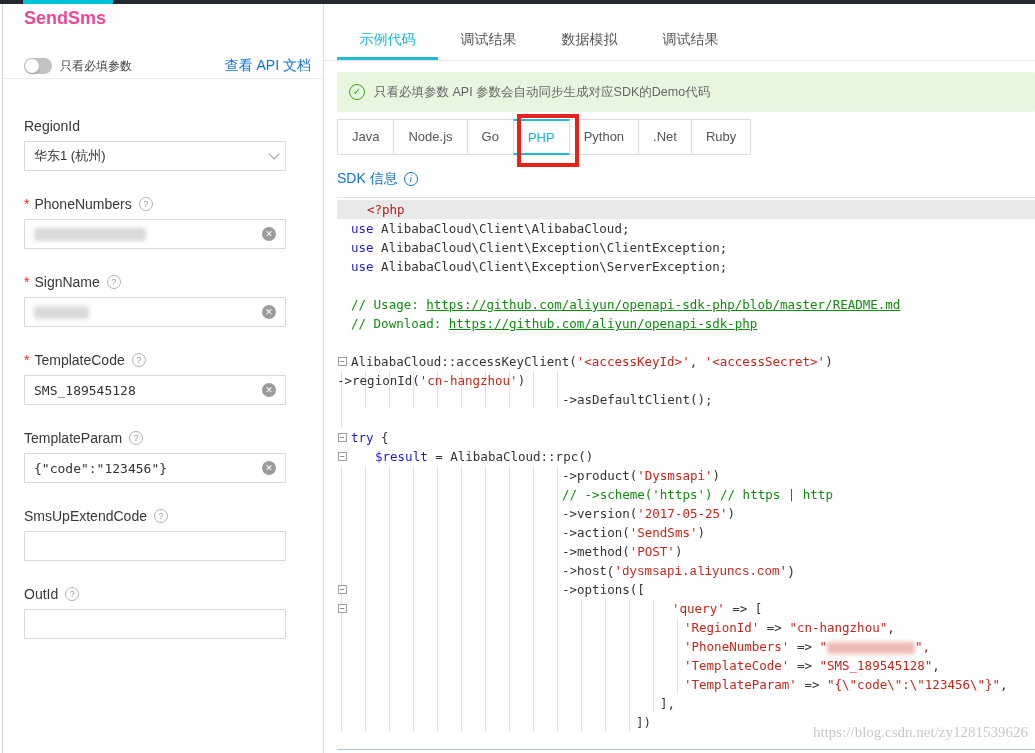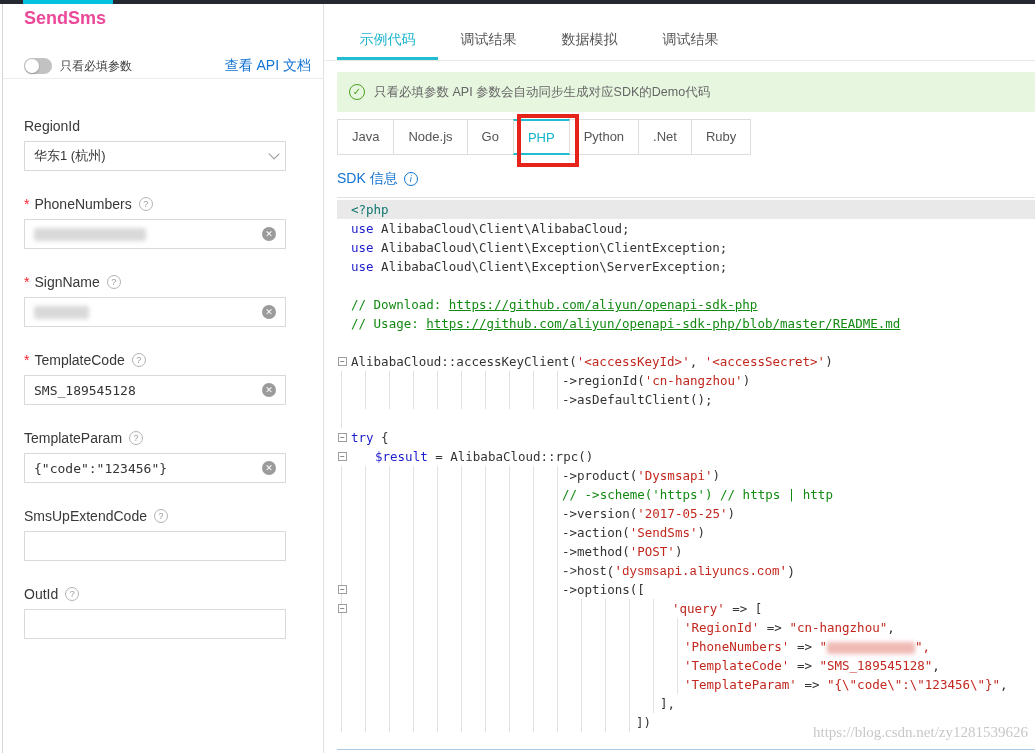--- a/index.html
+++ b/index.html
@@ -73,21 +73,21 @@
     font-family:"DejaVu Sans Mono","Liberation Mono",monospace; font-size:12.5px; }
   .code-line { position:relative; height:19px; line-height:19px; white-space:pre; }
   .code-line.hl { background:#e9e9e9; }
   .guides { position:absolute; left:4px; top:0; bottom:0;
     background:repeating-linear-gradient(to right,#dcdcdc 0,#dcdcdc 1px,transparent 1px,transparent 24px); opacity:.85; }
   .ctext { position:relative; display:inline-block; }
   .fold { position:absolute; left:1px; top:5px; width:9px; height:9px; border:1px solid #9e9e9e; background:#fff;
     font-size:8px; line-height:7px; text-align:center; color:#555; cursor:pointer; z-index:2; }
   .cl-d { color:#333; } .cl-k { color:#1d1dcb; } .cl-s { color:#c2271e; }
   .cl-c { color:#128a12; } .cl-l { color:#128a12; text-decoration:underline; }
-  .cl-t { color:#0f766e; }
+  .cl-t { color:#b91c1c;margin-left:16px; }
   .code-blur { display:inline-block; height:12px; border-radius:2px; background:#efb9b4; filter:blur(2px); vertical-align:middle; }
 
   .watermark { position:absolute; left:770px; top:724px; width:258px; text-align:right; font-size:15px;
     color:rgba(185,185,185,.8); z-index:20;font-family:Liberation Serif, serif; }
 </style>
 </head>
 <body>
 
 <div id="stage">
   <div class="topbar">
@@ -203,25 +203,25 @@
       <span>SDK 信息</span>
       <span class="info-icon">i</span>
     </div>
 
     <div class="code-area" id="code">
         <div class="code-line hl"><span class="ctext" style="margin-left: 14px;"><span class="cl-t">&lt;?php</span></span></div>
         <div class="code-line"><span class="ctext" style="margin-left: 14px;"><span class="cl-k">use</span><span class="cl-d"> AlibabaCloud\Client\AlibabaCloud;</span></span></div>
         <div class="code-line"><span class="ctext" style="margin-left: 14px;"><span class="cl-k">use</span><span class="cl-d"> AlibabaCloud\Client\Exception\ClientException;</span></span></div>
         <div class="code-line"><span class="ctext" style="margin-left: 14px;"><span class="cl-k">use</span><span class="cl-d"> AlibabaCloud\Client\Exception\ServerException;</span></span></div>
         <div class="code-line"><span class="ctext" style="margin-left: 14px;"></span></div>
+        <div class="code-line"><span class="ctext" style="margin-left: 14px;"><span class="cl-c">// Usage: </span><span class="cl-l">https://github.com/aliyun/openapi-sdk-php/blob/master/README.md</span></span></div>
         <div class="code-line"><span class="ctext" style="margin-left: 14px;"><span class="cl-c">// Download: </span><span class="cl-l">https://github.com/aliyun/openapi-sdk-php</span></span></div>
-        <div class="code-line"><span class="ctext" style="margin-left: 14px;"><span class="cl-c">// Usage: </span><span class="cl-l">https://github.com/aliyun/openapi-sdk-php/blob/master/README.md</span></span></div>
         <div class="code-line"><span class="ctext" style="margin-left: 14px;"></span></div>
         <div class="code-line"><span class="fold">−</span><span class="ctext" style="margin-left: 14px;"><span class="cl-d">AlibabaCloud::accessKeyClient(</span><span class="cl-s">'&lt;accessKeyId&gt;'</span><span class="cl-d">, </span><span class="cl-s">'&lt;accessSecret&gt;'</span><span class="cl-d">)</span></span></div>
-        <div class="code-line"><div class="guides" style="width: 217px;"></div><span class="ctext" style="margin-left: 225px;"><span class="cl-d">-&gt;regionId(</span><span class="cl-s">'cn-hangzhou'</span><span class="cl-d">)</span></span></div>
+        <div class="code-line"><div class="guides" style="width: 217px;"></div><span class="ctext" style=""><span class="cl-d">-&gt;regionId(</span><span class="cl-s">'cn-hangzhou'</span><span class="cl-d">)</span></span></div>
         <div class="code-line"><div class="guides" style="width: 217px;"></div><span class="ctext" style="margin-left: 225px; text-align: center;"><span class="cl-d">-&gt;asDefaultClient();</span></span></div>
         <div class="code-line"><div class="guides" style="width: 16px;"></div><span class="ctext" style="margin-left: 24px;"></span></div>
         <div class="code-line"><span class="fold">−</span><span class="ctext" style="margin-left: 14px;"><span class="cl-k">try</span><span class="cl-d"> {</span></span></div>
         <div class="code-line"><span class="fold">−</span><span class="ctext" style="margin-left: 38px;"><span class="cl-k">$result</span><span class="cl-d"> = AlibabaCloud::rpc()</span></span></div>
         <div class="code-line"><div class="guides" style="width: 217px;"></div><span class="ctext" style="margin-left: 225px;"><span class="cl-d">-&gt;product(</span><span class="cl-s">'Dysmsapi'</span><span class="cl-d">)</span></span></div>
         <div class="code-line"><div class="guides" style="width: 217px;"></div><span class="ctext" style="margin-left: 225px;"><span class="cl-c">// -&gt;scheme('https') // https | http</span></span></div>
         <div class="code-line"><div class="guides" style="width: 217px;"></div><span class="ctext" style="margin-left: 225px;"><span class="cl-d">-&gt;version(</span><span class="cl-s">'2017-05-25'</span><span class="cl-d">)</span></span></div>
         <div class="code-line"><div class="guides" style="width: 217px;"></div><span class="ctext" style="margin-left: 225px;"><span class="cl-d">-&gt;action(</span><span class="cl-s">'SendSms'</span><span class="cl-d">)</span></span></div>
         <div class="code-line"><div class="guides" style="width: 217px;"></div><span class="ctext" style="margin-left: 225px;"><span class="cl-d">-&gt;method(</span><span class="cl-s">'POST'</span><span class="cl-d">)</span></span></div>
         <div class="code-line"><div class="guides" style="width: 217px;"></div><span class="ctext" style="margin-left: 225px; font-family: Liberation Mono, monospace;"><span class="cl-d">-&gt;host(</span><span class="cl-s">'dysmsapi.aliyuncs.com'</span><span class="cl-d">)</span></span></div>

